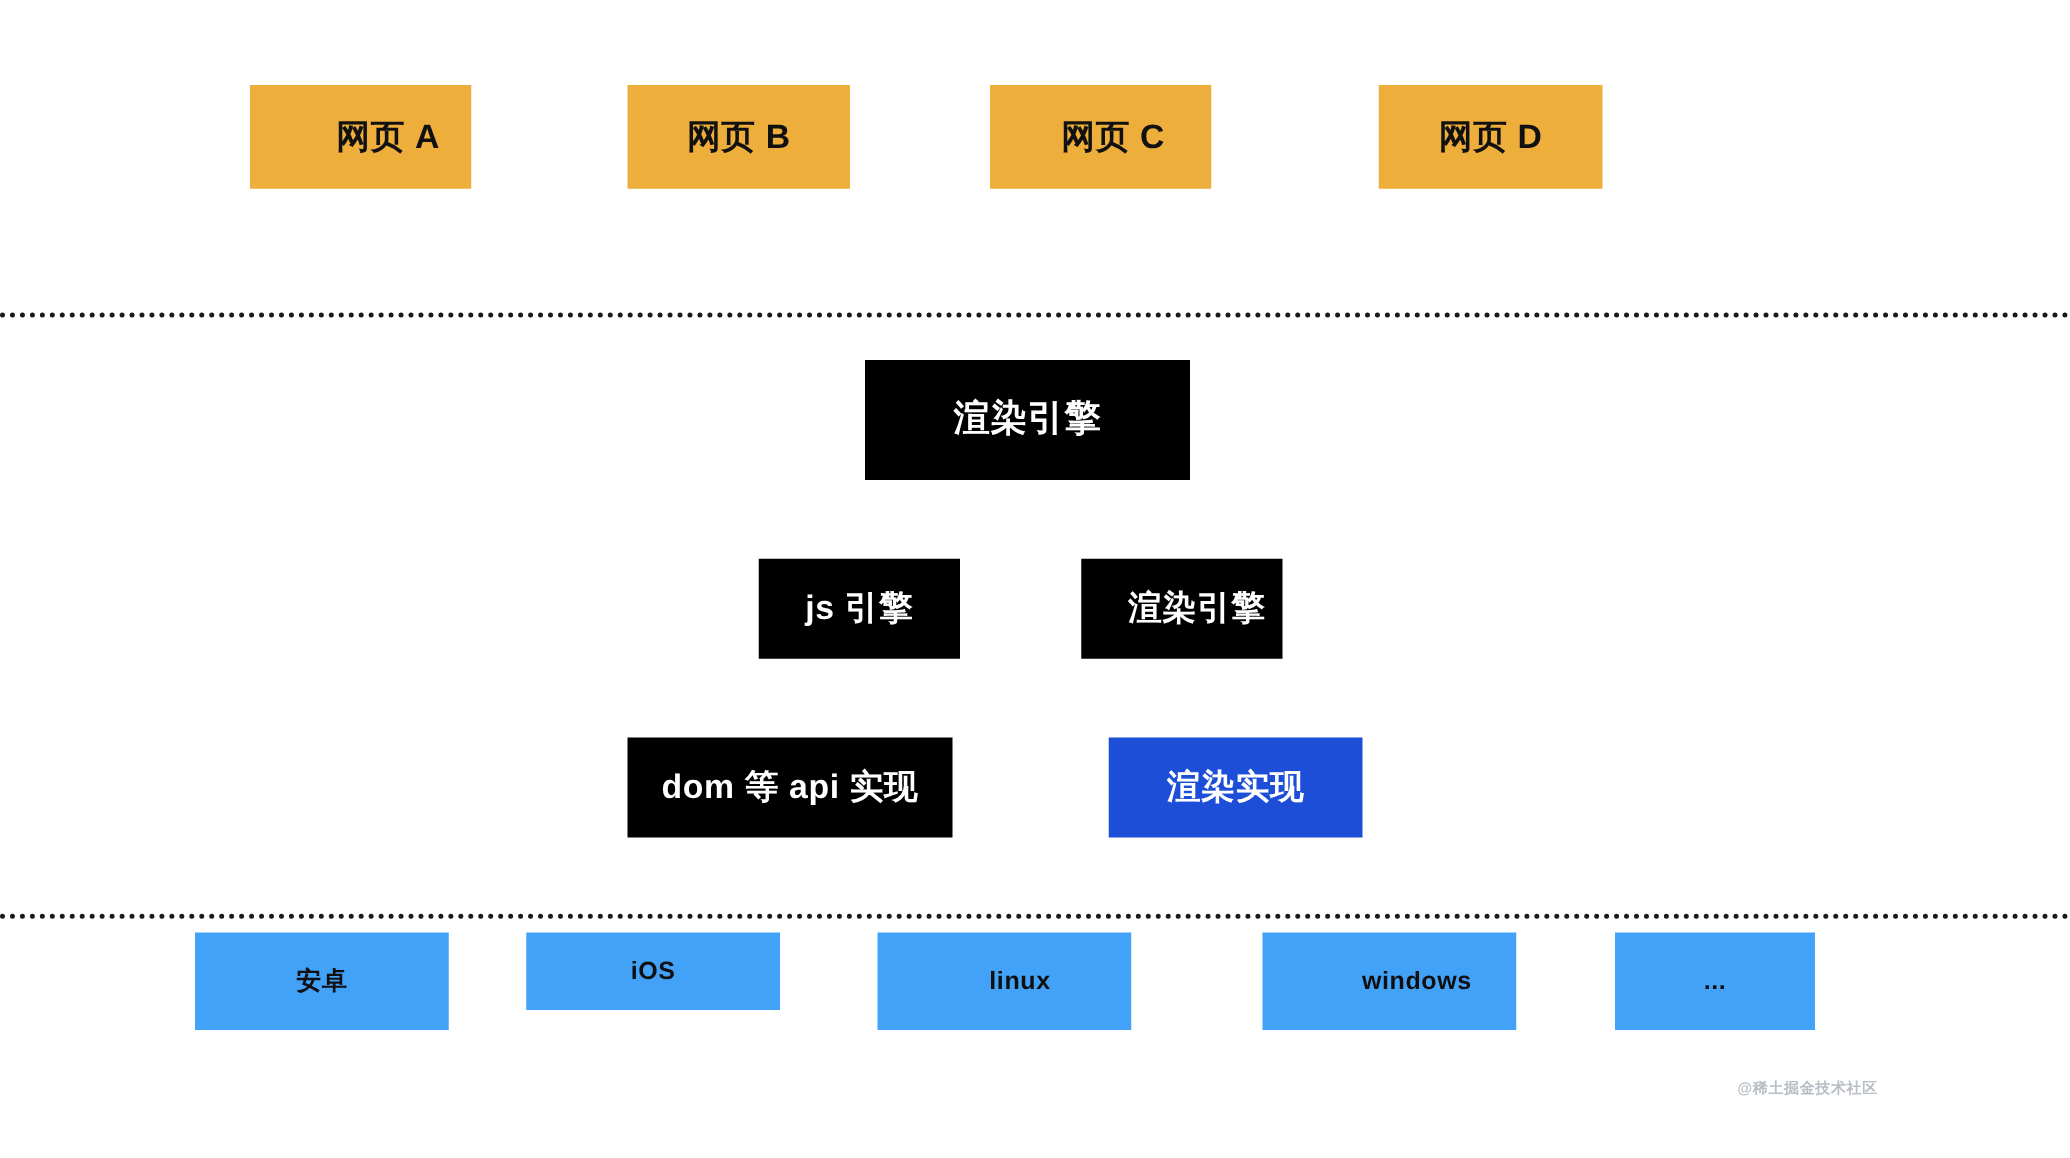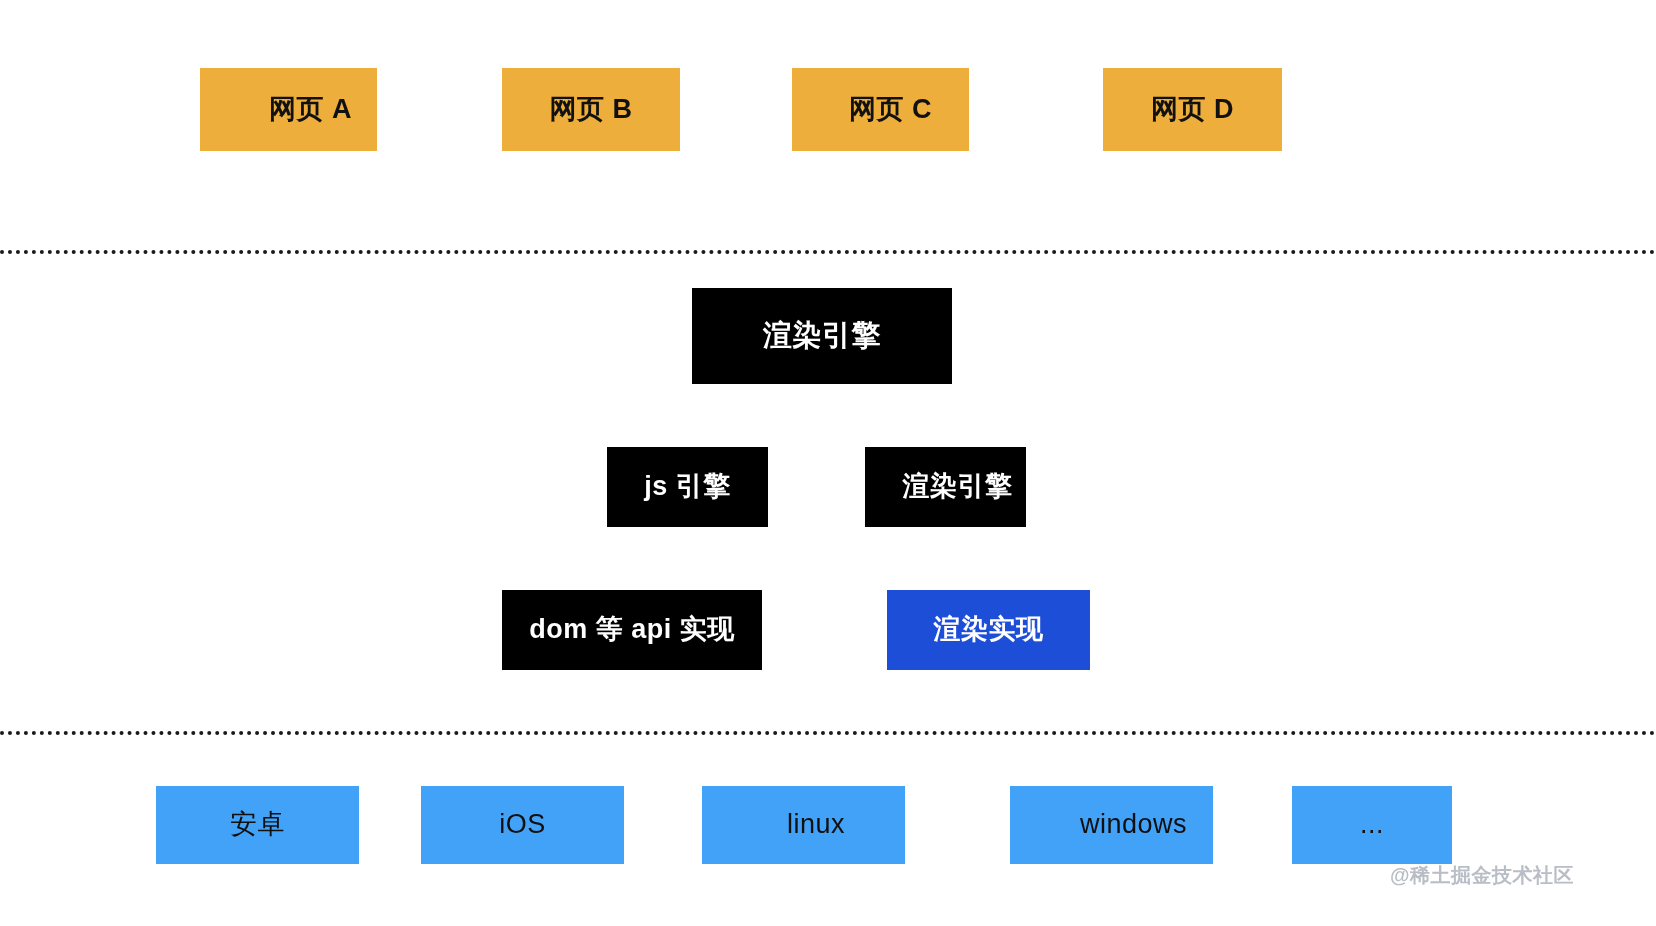--- a/index.html
+++ b/index.html
@@ -45,38 +45,37 @@
     font-weight: 700;
   }
 
   .node.engine.lvl1 { font-size: 29px; }
   .node.engine.lvl2 { font-size: 27px; }
   .node.engine.lvl3 { font-size: 27px; }
 
   .node.platform {
     background: #42A2F8;
     color: #101010;
-    font-size: 27px;
-    font-weight: 400;
-    margin-top: 40px;
+    font-size: 20px;
+    font-weight: 700;
   }
 
   
   .divider {
     position: absolute;
     left: 0;
     width: 1656px;
     height: 0;
     border-top: 4px dotted #1a1a1a;
   }
 
   
   .watermark {
     position: absolute;
-    font-size: 20px;
+    font-size: 12px;
     font-weight: 700;
     color: #b9bec6;
     letter-spacing: 0.5px;
     white-space: nowrap;
   }
 </style>
 </head>
 <body>
 
 <div id="canvas" style="background: rgb(255, 255, 255);">
@@ -90,20 +89,20 @@
 
   <div class="node engine lvl1" style="left: 692px; top: 288px; width: 260px; height: 96px; background: rgb(0, 0, 0); color: rgb(255, 255, 255);">渲染引擎</div>
   <div class="node engine lvl2" style="left: 607px; top: 447px; width: 161px; height: 80px; background: rgb(0, 0, 0); color: rgb(255, 255, 255);">js 引擎</div>
   <div class="node engine lvl2" style="left: 865px; top: 447px; width: 161px; height: 80px; background: rgb(0, 0, 0); color: rgb(255, 255, 255); padding-left: 24px;">渲染引擎</div>
   <div class="node engine lvl3" style="left: 502px; top: 590px; width: 260px; height: 80px; background: rgb(0, 0, 0); color: rgb(255, 255, 255);">dom 等 api 实现</div>
   <div class="node engine lvl3" style="left: 887px; top: 590px; width: 203px; height: 80px; background: #1d4ed8; color: rgb(255, 255, 255);">渲染实现</div>
 
   <div class="divider" style="top: 731px; border-top-color: rgb(26, 26, 26);"></div>
 
   <div class="node platform" style="left: 156px; top: 746px; width: 203px; height: 78px; background: rgb(66, 162, 248);">安卓</div>
-  <div class="node platform" style="left: 421px; top: 746px; width: 203px; height: 78px; background: rgb(66, 162, 248);">iOS</div>
+  <div class="node platform" style="left: 421px; top: 746px; width: 203px; height: 62px; background: rgb(66, 162, 248);">iOS</div>
   <div class="node platform" style="left: 702px; top: 746px; width: 203px; height: 78px; background: rgb(66, 162, 248); padding-left: 25px;">linux</div>
   <div class="node platform" style="left: 1010px; top: 746px; width: 203px; height: 78px; background: rgb(66, 162, 248); padding-left: 44px;">windows</div>
   <div class="node platform" style="left: 1292px; top: 746px; width: 160px; height: 78px; background: rgb(66, 162, 248);">...</div>
 
   <div class="watermark" style="left: 1390px; top: 862px; color: rgb(185, 190, 198);">@稀土掘金技术社区</div>
 
 </div>
 
 </body></html>

